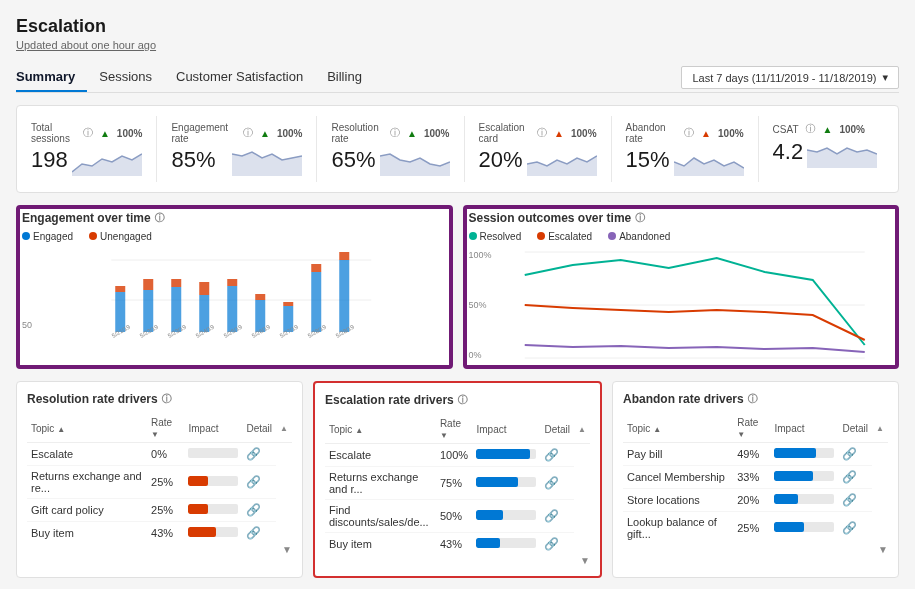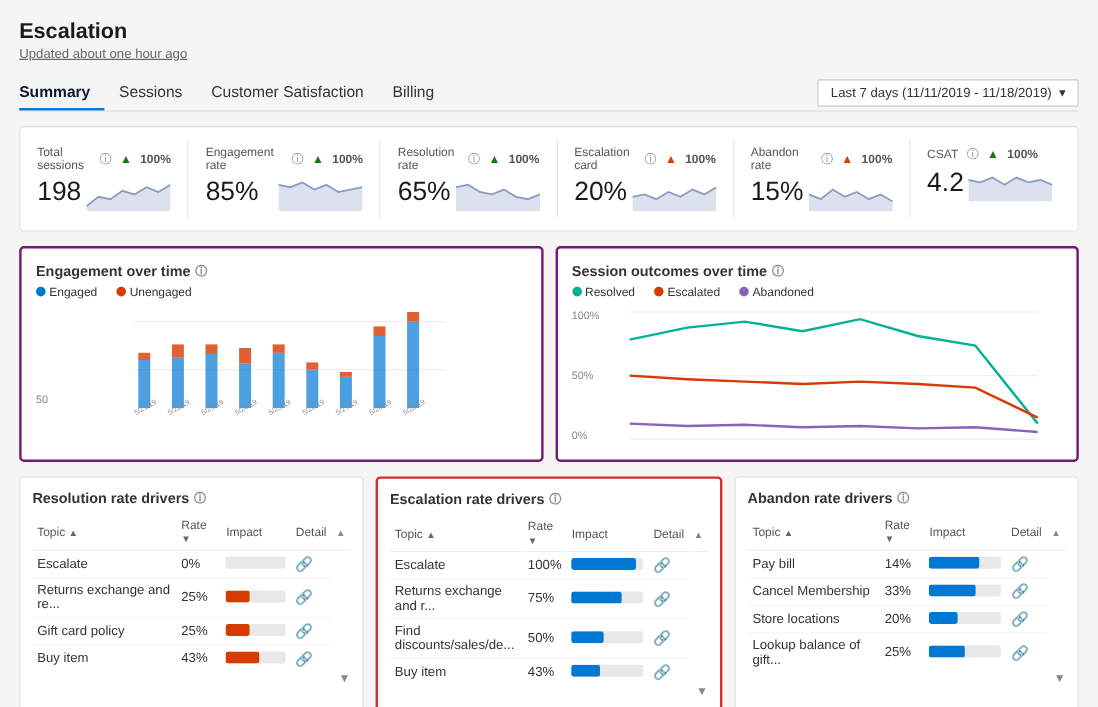--- a/index.html
+++ b/index.html
@@ -20,21 +20,21 @@
     .metric-card { flex: 1; padding: 6px 14px; border-right: 1px solid #e8e8e8; }
     .metric-card:last-child { border-right: none; }
     .metric-label { font-size: 10px; color: #555; display: flex; align-items: center; gap: 7px; }
     .metric-value { font-size: 22px; font-weight: 300; color: #1a1a1a; }
     .arrow-up-green { color: #107c10; font-size: 10px; }
     .arrow-up-orange { color: #d83b01; font-size: 10px; }
     .sparkline { height: 32px; width: 70px; }
 
     
     .charts-row { display: flex; gap: 10px; margin-bottom: 12px; }
-    .chart-panel { background: white; border: 2px solid #701a75; border-radius: 4px; padding: 12px; flex: 1; }
+    .chart-panel { background: white; border: 4px solid #701a75; border-radius: 4px; padding: 2px; flex: 1; }
     .chart-title { font-size: 12px; font-weight: 600; margin-bottom: 6px; display: flex; align-items: center; gap: 4px; }
     .chart-legend { display: flex; gap: 16px; margin-bottom: 8px; font-size: 10px; }
     .legend-dot { width: 8px; height: 8px; border-radius: 50%; display: inline-block; margin-right: 3px; }
     .y-axis { display: flex; flex-direction: column; justify-content: flex-end; height: 80px; font-size: 9px; color: #888; margin-right: 4px; }
     .y-axis-line { display: flex; flex-direction: column; justify-content: space-between; height: 100px; font-size: 9px; color: #888; margin-right: 4px; }
 
     
     .tables-row { display: flex; gap: 10px; }
     .table-panel { background: white; border: 1px solid #e0e0e0; border-radius: 4px; padding: 10px; flex: 1; }
     .table-panel.highlighted { border: 2px solid #d32f2f; }
@@ -386,21 +386,21 @@
             <th>Impact</th>
             <th>Detail</th>
             <th style="width:10px;">
               <div style="font-size:8px;color:#888;">▲</div>
             </th>
           </tr>
         </thead>
         <tbody>
           <tr>
             <td>Pay bill</td>
-            <td>14%</td>
+            <td>49%</td>
             <td><div class="rate-bar-container" style="width:60px;"><div class="rate-bar-fill" style="width:70%;background:#0078d4;"></div></div></td>
             <td><span class="link-icon">🔗</span></td>
           </tr>
           <tr>
             <td>Cancel Membership</td>
             <td>33%</td>
             <td><div class="rate-bar-container" style="width:60px;"><div class="rate-bar-fill" style="width:65%;background:#0078d4;"></div></div></td>
             <td><span class="link-icon">🔗</span></td>
           </tr>
           <tr>

